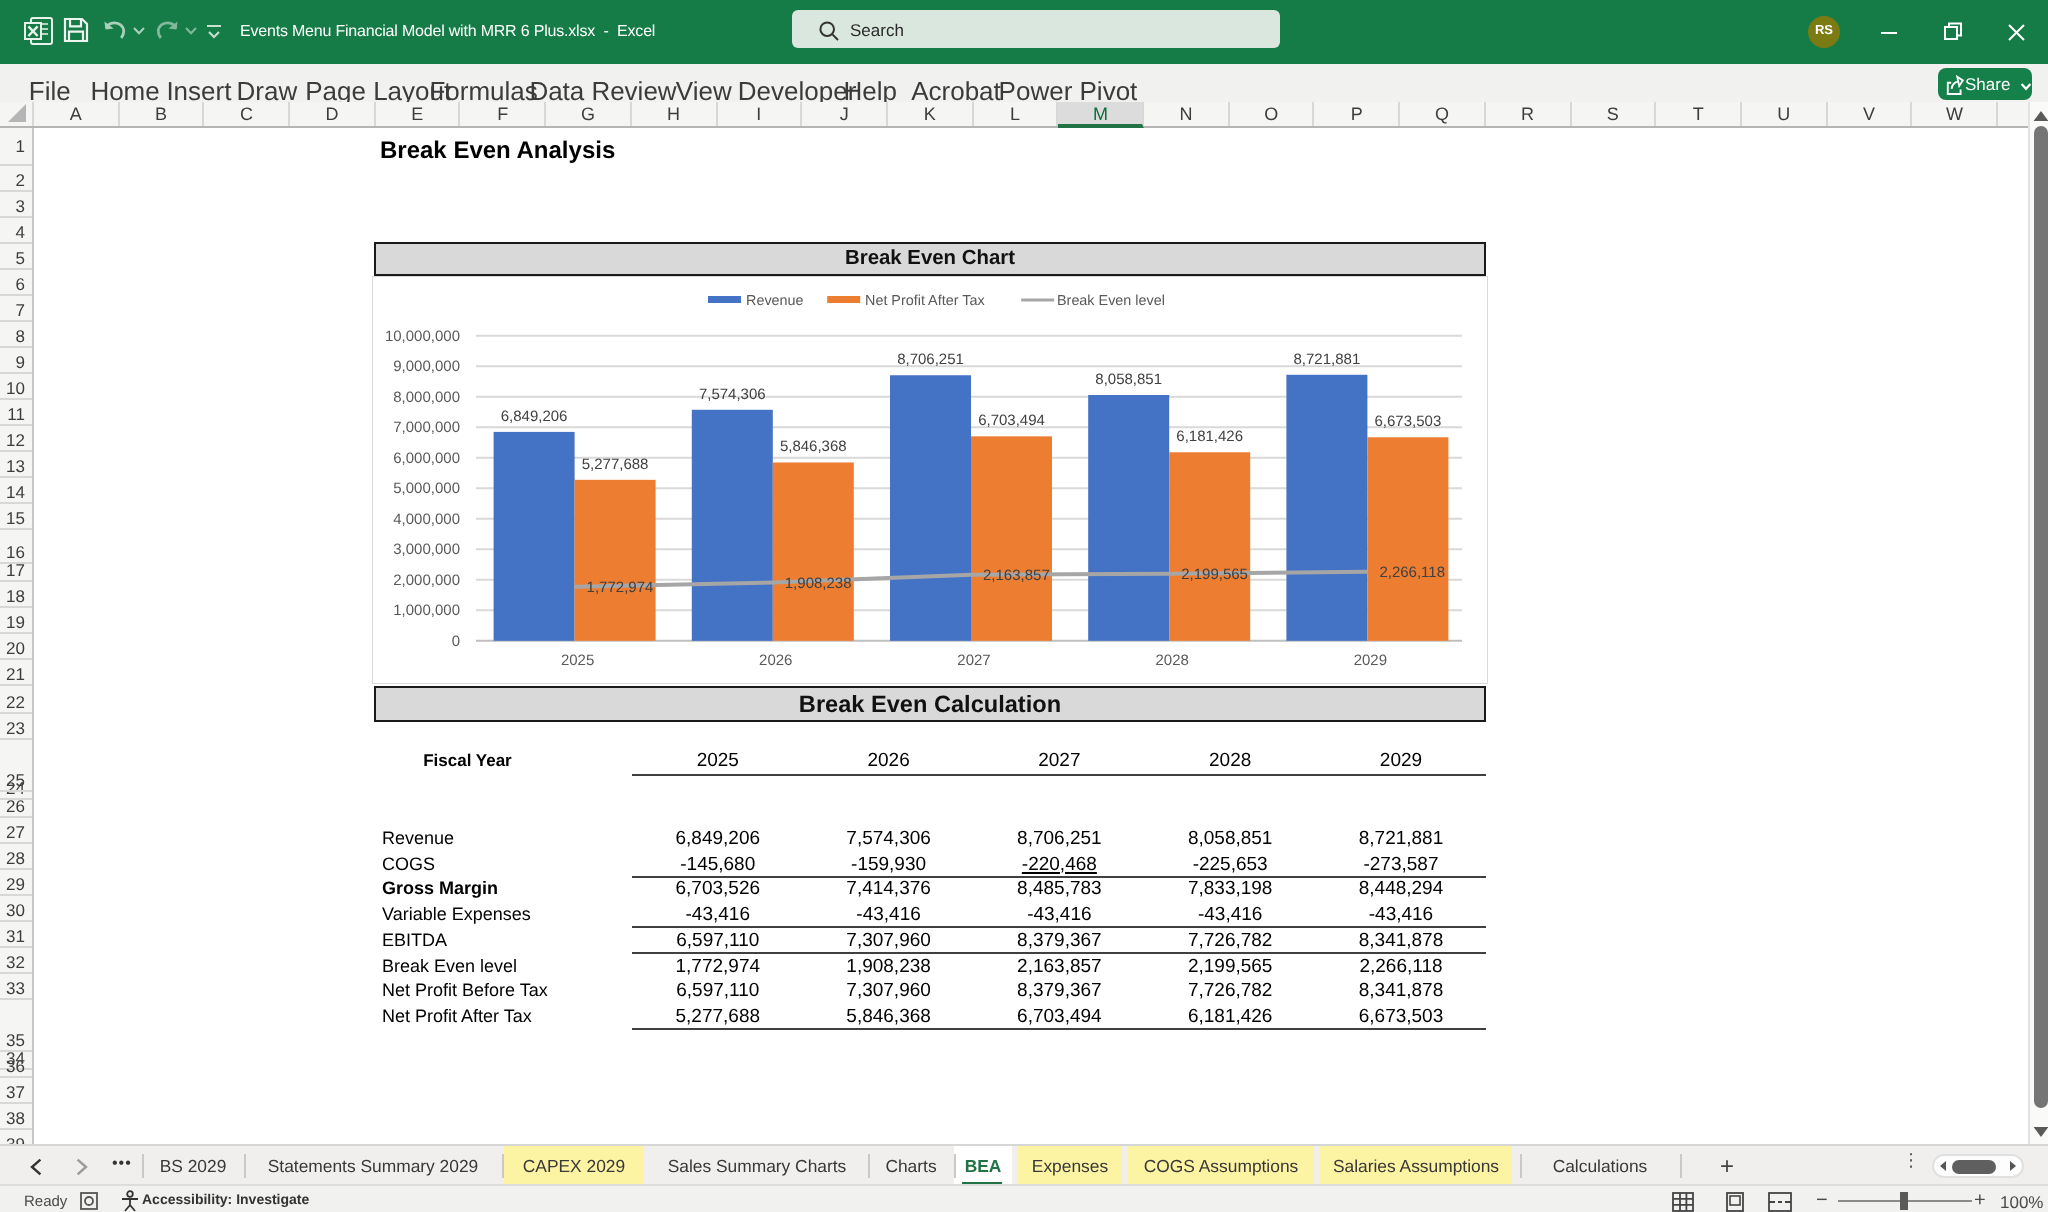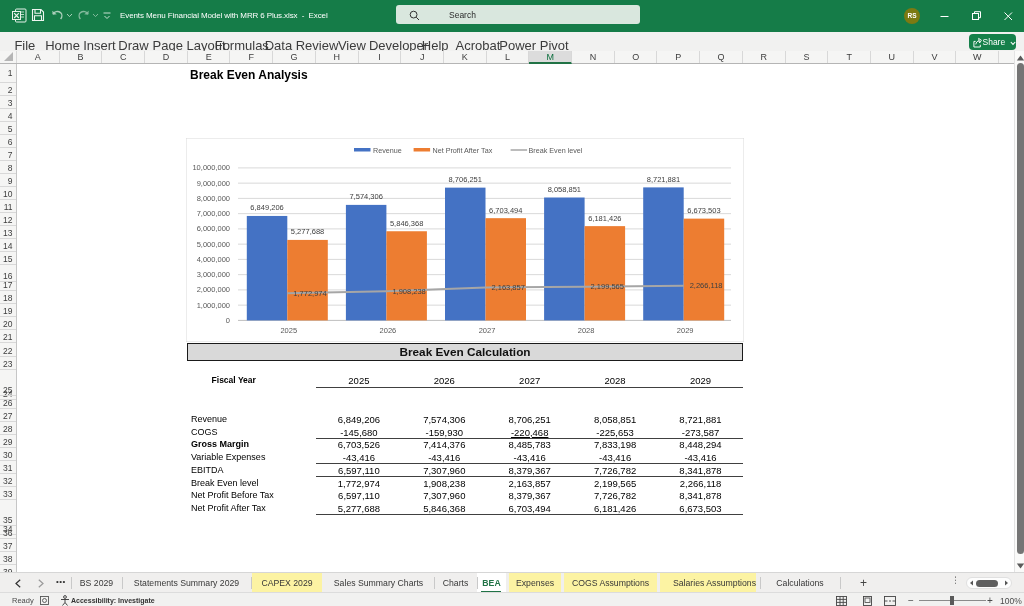--- a/index.html
+++ b/index.html
@@ -4,21 +4,21 @@
 <style>
 * { margin:0; padding:0; box-sizing:border-box; }
 html,body { width:1024px; height:606px; overflow:hidden; }
 body { font-family:"Liberation Sans", sans-serif; position:relative; background:#fff; }
 .abs { position:absolute; }
 
 
 #titlebar { position:absolute; left:0; top:0; width:1024px; height:32px; background:#157c48; }
 #titlebar .ttext { position:absolute; left:120px; top:11px; font-size:8px; letter-spacing:-0.1px; color:#fff; white-space:nowrap; }
 #searchbox { position:absolute; left:396px; top:5px; width:244px; height:19px; background:#d9e7de; border-radius:3px; }
-#searchbox .stext { position:absolute; left:29px; top:4.5px; font-size:8.5px; color:#2b2b2b;margin-left:24px; }
+#searchbox .stext { position:absolute; left:29px; top:4.5px; font-size:8.5px; color:#2b2b2b; }
 #avatar { position:absolute; left:904px; top:8px; width:16px; height:16px; border-radius:50%; background:#7c7a12; color:#fff; font-size:6.5px; text-align:center; line-height:16px; font-weight:bold;}
 .winbtn { position:absolute; top:0; width:40px; height:32px; color:#fff; }
 
 
 #tabrow { position:absolute; left:0; top:32px; width:1024px; height:19px; background:#f1f1f0; }
 #tabrow .mtab { position:absolute; top:6px; font-size:13px; color:#3b3b3b; white-space:nowrap; }
 #sharebtn { position:absolute; left:969px; top:34px; width:47px; height:15.5px; background:#15804a; border-radius:4px; color:#fff; font-size:8.5px; }
 
 
 #colheaders { position:absolute; left:0; top:51px; width:1014px; height:13px; background:#f5f5f4; border-bottom:1px solid #b5b5b5; }
@@ -195,20 +195,21 @@
       <div class="rowh" style="top: 424.05px; height: 12.05px; line-height: 12.05px;">33</div>
       <div class="rowh" style="top: 459px; height: 12.05px; line-height: 12.05px;">34</div>
       <div class="rowh" style="top: 450.15px; height: 12.05px; line-height: 12.05px;">35</div>
       <div class="rowh" style="top: 463.2px; height: 12.05px; line-height: 12.05px;">36</div>
       <div class="rowh" style="top: 476.25px; height: 12.05px; line-height: 12.05px;">37</div>
       <div class="rowh" style="top: 489.3px; height: 12.05px; line-height: 12.05px;">38</div>
       <div class="rowh" style="top: 502.35px; height: 12.05px; line-height: 12.05px;">39</div>
     </div>
   <div id="content" style="position:absolute;left:0;top:0;width:1014px;height:508px;">
       <div class="abs" style="left:190px;top:4px;font-size:12px;font-weight:bold;color:#000">Break Even Analysis</div>
+      <div class="graybox" style="left:187px;top:57.4px;width:556px;height:16.5px;font-size:10.2px;font-weight:bold;line-height:15.5px">Break Even Chart</div>
       <div class="graybox" style="left:187px;top:278.9px;width:556px;height:17.9px;font-size:11.8px;font-weight:bold;line-height:17px">Break Even Calculation</div>
       <div class="tlabel" style="left:211.6px;top:311px;font-weight:bold;font-size:8.5px">Fiscal Year</div>
       <div class="tnum" style="left:313.9px;top:310.5px">2025</div>
       <div class="tnum" style="left:399.3px;top:310.5px">2026</div>
       <div class="tnum" style="left:484.70000000000005px;top:310.5px">2027</div>
       <div class="tnum" style="left:570.1px;top:310.5px">2028</div>
       <div class="tnum" style="left:655.5px;top:310.5px">2029</div>
       <div class="tline" style="top:322.9px"></div>
       <div class="tlabel" style="top:349.9px;">Revenue</div>
       <div class="tnum" style="left:313.9px;top:349.9px;">6,849,206</div>
@@ -347,21 +348,21 @@
     <div class="abs" style="left:56px;top:4px;font-size:8px;color:#333;letter-spacing:0.5px">•••</div>
     <div class="stab " style="left:71px;width:51px;">BS 2029</div>
     <div class="stab " style="left:122px;width:129px;">Statements Summary 2029</div>
     <div class="stab ytab" style="left:252px;width:70px;">CAPEX 2029</div>
     <div class="stab " style="left:323px;width:111px;">Sales Summary Charts</div>
     <div class="stab " style="left:434px;width:43px;">Charts</div>
     <div class="stab " style="left:477px;width:29px;font-weight:bold;color:#217346;background:#fff;">BEA</div>
     <div class="abs" style="left:481px;top:17.5px;width:20px;height:2px;background:#217346"></div>
     <div class="stab ytab" style="left:509px;width:52px;">Expenses</div>
     <div class="stab ytab" style="left:564px;width:93px;">COGS Assumptions</div>
-    <div class="stab ytab" style="left:660px;width:96px;text-align:right;">Salaries Assumptions</div>
+    <div class="stab ytab" style="left:660px;width:96px;">Salaries Assumptions</div>
     <div class="stab " style="left:760px;width:80px;">Calculations</div>
     <div class="tsep" style="left:71px"></div>
     <div class="tsep" style="left:122px"></div>
     <div class="tsep" style="left:251px"></div>
     <div class="tsep" style="left:434px"></div>
     <div class="tsep" style="left:477px"></div>
     <div class="tsep" style="left:760px"></div>
     <div class="tsep" style="left:840px"></div>
     <div class="abs" style="left:860px;top:3px;font-size:12px;color:#444">+</div>
     <div class="abs" style="left:951px;top:2px;font-size:9px;color:#555">⋮</div>

